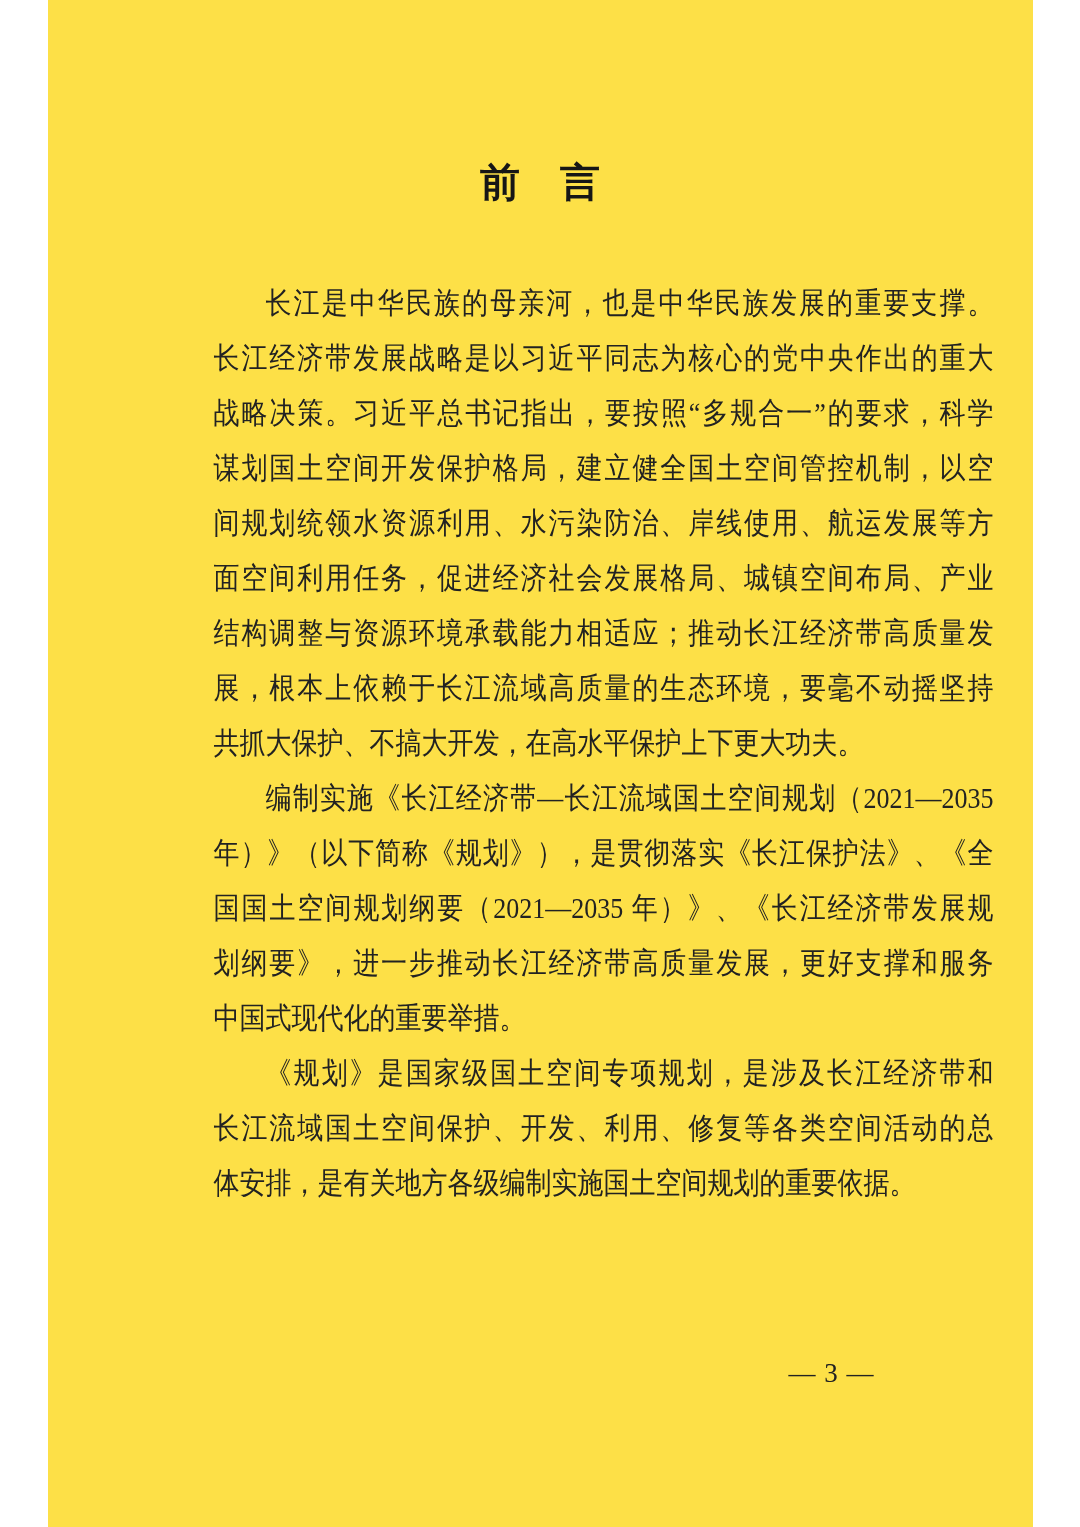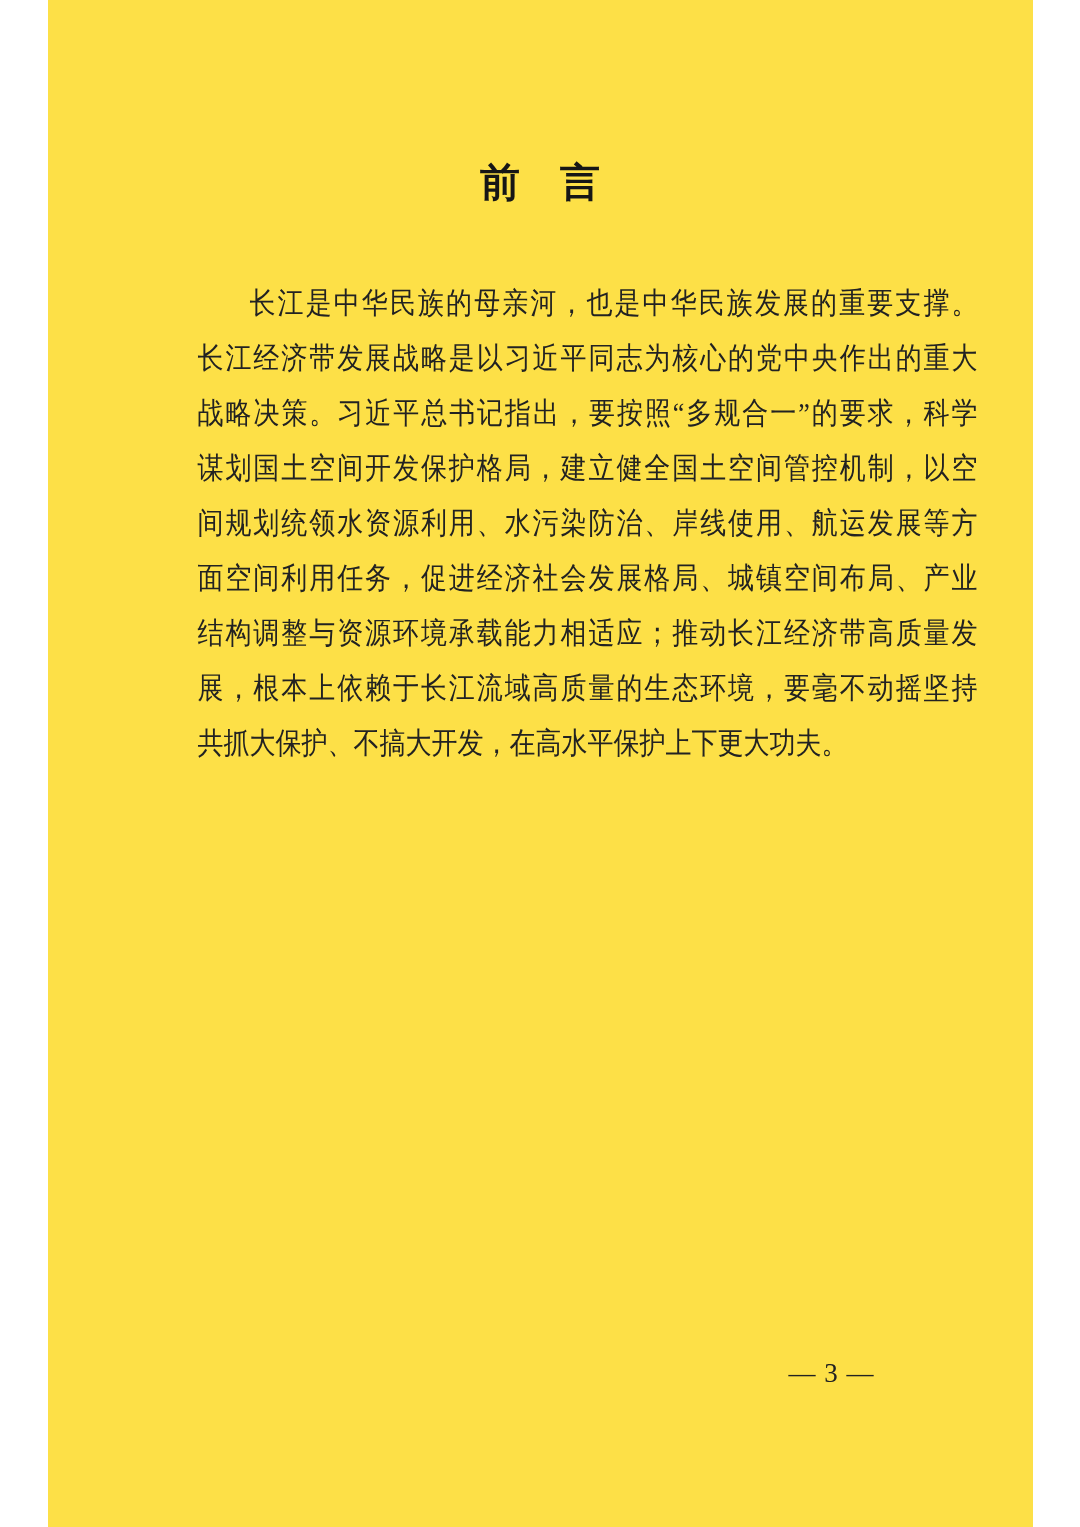--- a/index.html
+++ b/index.html
@@ -27,21 +27,21 @@
     text-align: center;
     font-size: 40px;
     line-height: 48px;
     font-weight: 700;
     font-family: "Liberation Sans", "DejaVu Sans", sans-serif;
     color: #161616;
   }
   .content {
     position: absolute;
     top: 276px;
-    left: 150px;
+    left: 166px;
     width: 780px;
   }
   .paragraph {
     margin: 0;
     padding: 0;
   }
   .line {
     font-size: 26px;
     height: 55px;
     line-height: 55px;
@@ -78,16 +78,28 @@
         <div class="line first fill">长江是中华民族的母亲河，也是中华民族发展的重要支撑。</div>
         <div class="line fill">长江经济带发展战略是以习近平同志为核心的党中央作出的重大</div>
         <div class="line fill">战略决策。习近平总书记指出，要按照“多规合一”的要求，科学</div>
         <div class="line fill">谋划国土空间开发保护格局，建立健全国土空间管控机制，以空</div>
         <div class="line fill">间规划统领水资源利用、水污染防治、岸线使用、航运发展等方</div>
         <div class="line fill">面空间利用任务，促进经济社会发展格局、城镇空间布局、产业</div>
         <div class="line fill">结构调整与资源环境承载能力相适应；推动长江经济带高质量发</div>
         <div class="line fill">展，根本上依赖于长江流域高质量的生态环境，要毫不动摇坚持</div>
         <div class="line">共抓大保护、不搞大开发，在高水平保护上下更大功夫。</div>
       </div>
+      <div class="paragraph">
+        <div class="line first fill">编制实施《长江经济带—长江流域国土空间规划（2021—2035</div>
+        <div class="line fill">年）》（以下简称《规划》），是贯彻落实《长江保护法》、《全</div>
+        <div class="line fill">国国土空间规划纲要（2021—2035 年）》、《长江经济带发展规</div>
+        <div class="line fill">划纲要》，进一步推动长江经济带高质量发展，更好支撑和服务</div>
+        <div class="line">中国式现代化的重要举措。</div>
+      </div>
+      <div class="paragraph">
+        <div class="line first fill">《规划》是国家级国土空间专项规划，是涉及长江经济带和</div>
+        <div class="line fill">长江流域国土空间保护、开发、利用、修复等各类空间活动的总</div>
+        <div class="line">体安排，是有关地方各级编制实施国土空间规划的重要依据。</div>
+      </div>
     </div>
 
   <div class="footer">— 3 —</div>
 </div>
 
 </body></html>

